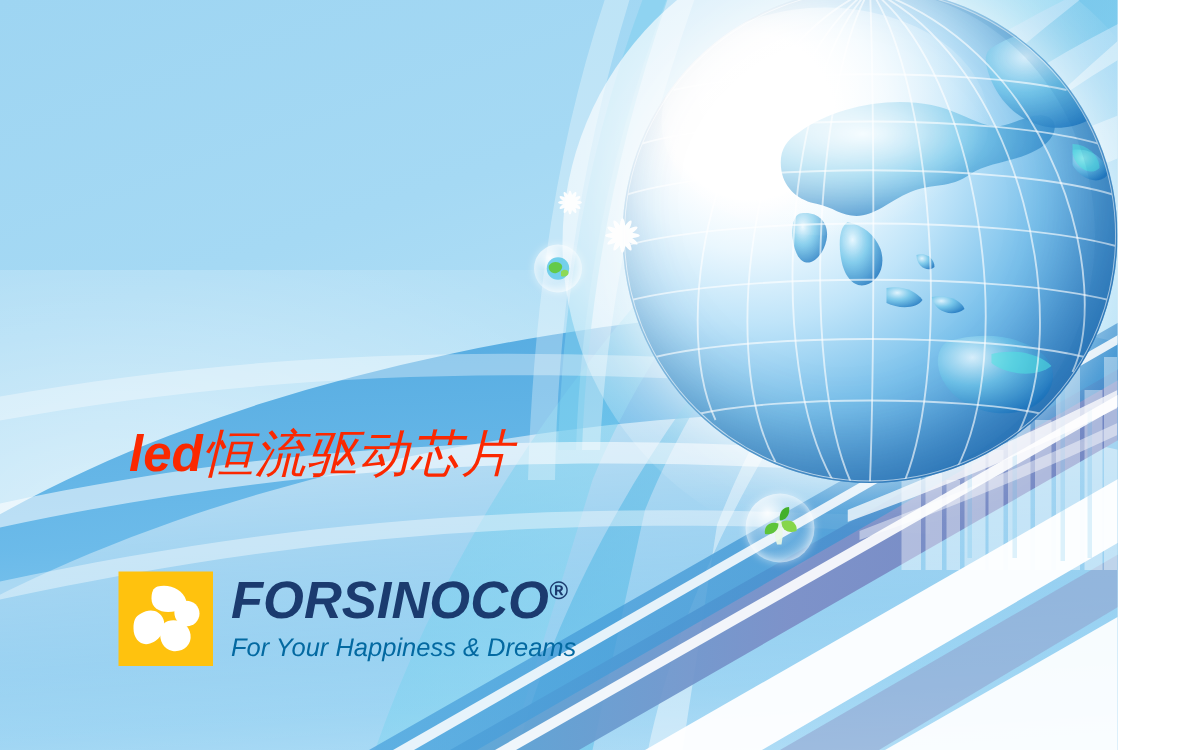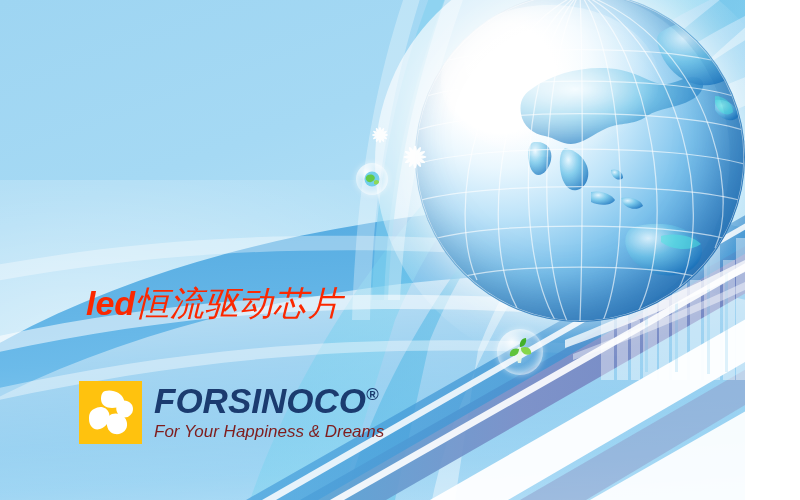--- a/index.html
+++ b/index.html
@@ -110,21 +110,21 @@
     color: #1b3b6f;
     font-weight: 700;
     font-size: 35px;
     letter-spacing: 0px;
     line-height: 1;
     white-space: nowrap;
     font-family: "Liberation Sans", sans-serif;
   }
   #logo-word .reg { font-size: 17px; vertical-align: super; letter-spacing: 0; }
   #logo-tag {
-    color: #7f1d1d;
+    color: #0369a1;
     font-size: 17px;
     line-height: 1.1;
     margin-top: 5px;
     white-space: nowrap;
     font-family: "Liberation Sans", sans-serif;
   }
 </style>
 </head>
 <body>
 

